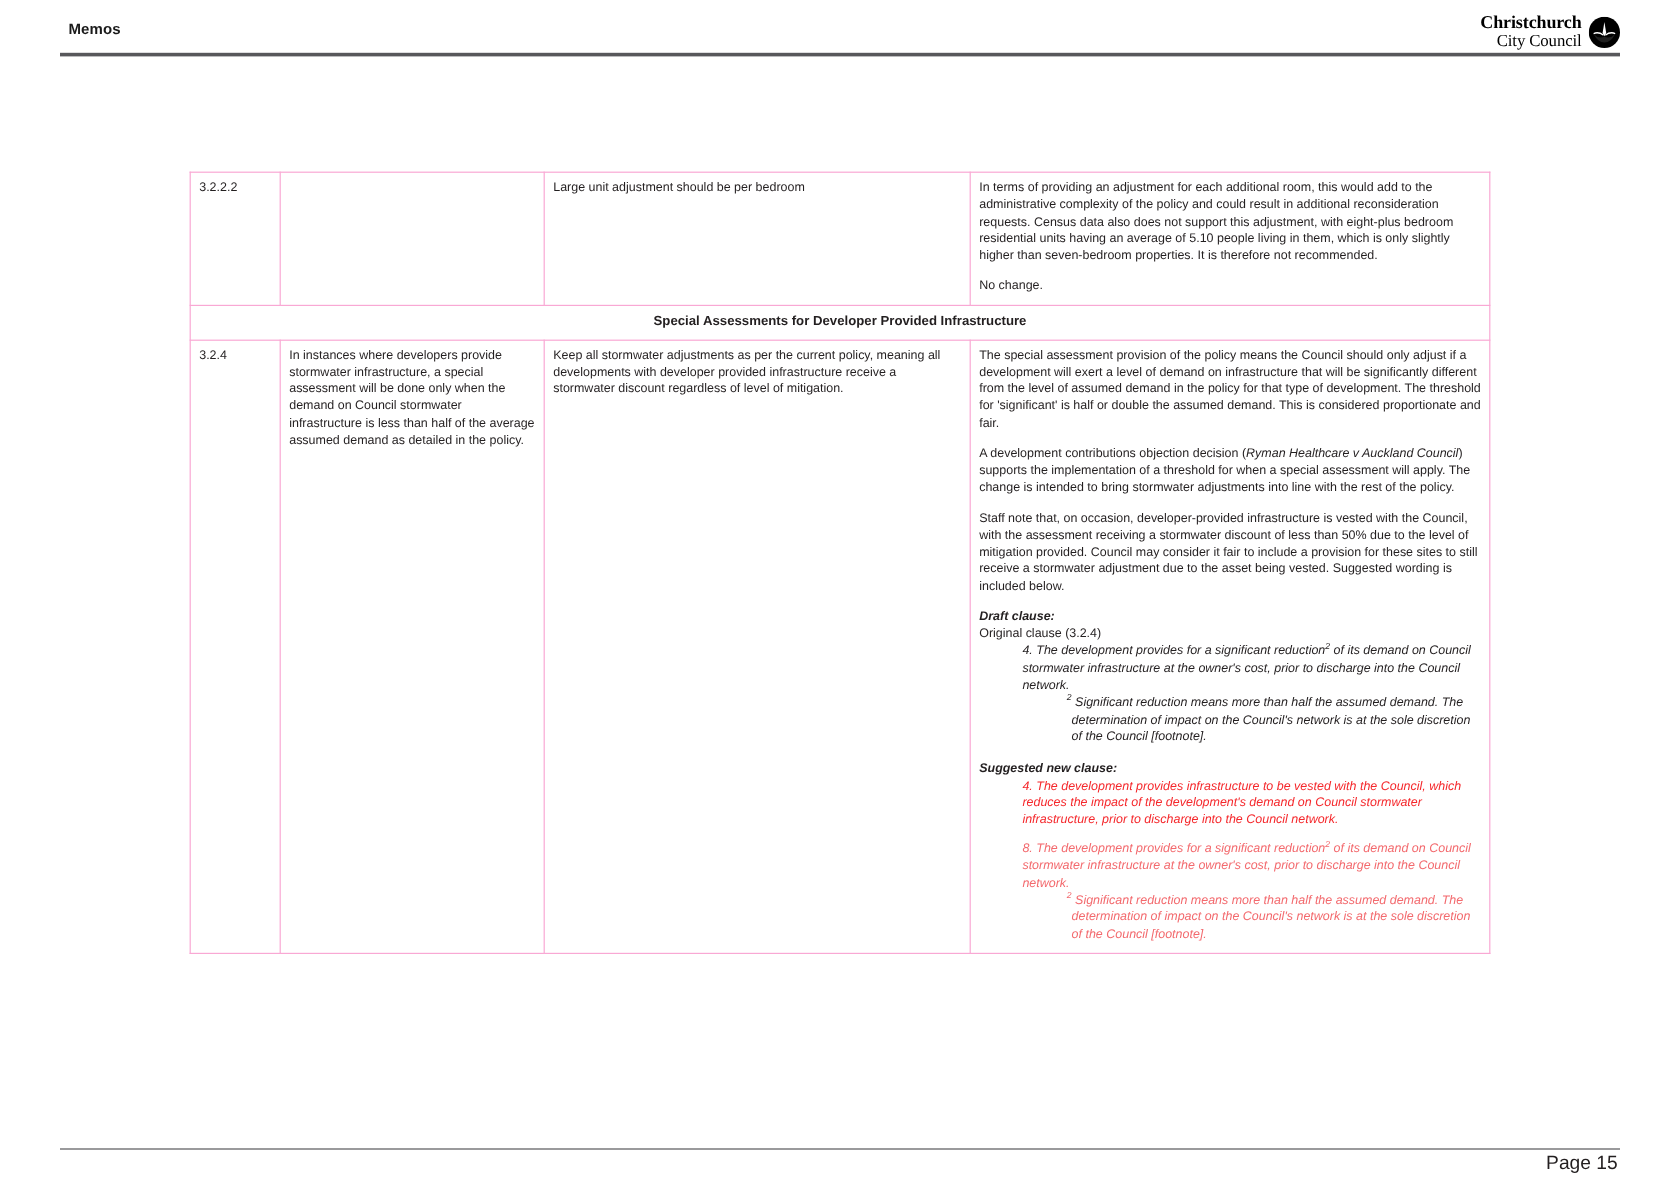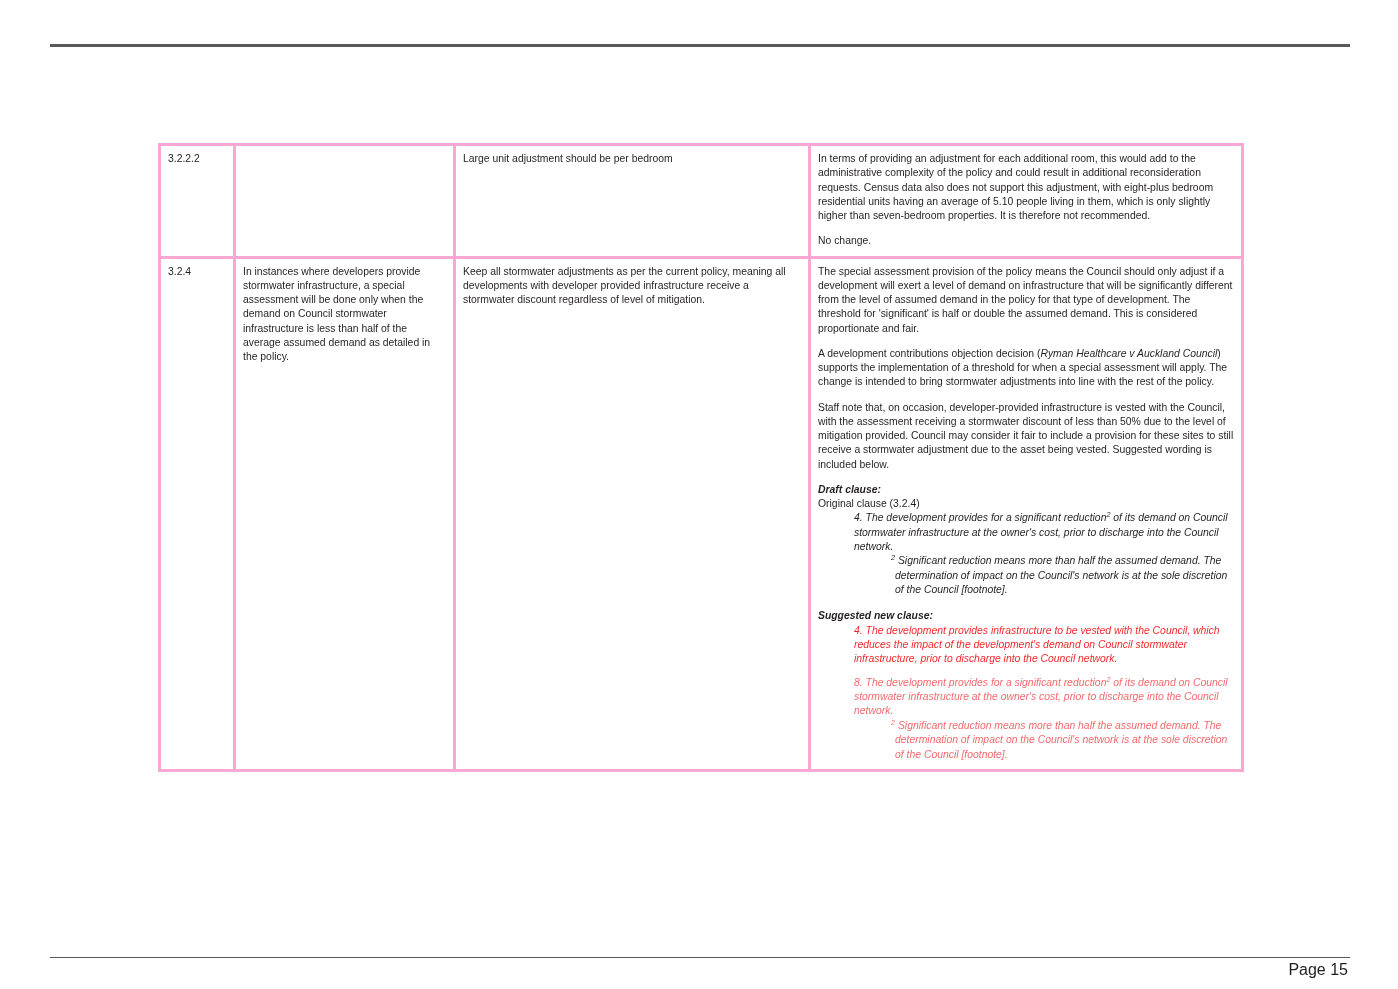--- a/index.html
+++ b/index.html
@@ -98,21 +98,21 @@
   
   .doc-table {
     position: absolute;
     left: 158px;
     top: 143px;
     width: 1083px;
     border-collapse: collapse;
     table-layout: fixed;
   }
   .doc-table td {
-    border: 3px solid #f9a8d4;
+    border: 1px solid #f9a8d4;
     vertical-align: top;
     padding: 6px 7px 7px 7px;
     font-size: 10.4px;
     line-height: 1.37;
     color: #231f20;
   }
   .col-ref   { width: 75px; }
   .col-sub   { width: 220px; }
   .col-feed  { width: 355px; }
   .col-resp  { width: 433px; }
@@ -167,20 +167,39 @@
     line-height: 0;
   }
   .gap-sm { height: 9px; }
   .gap-md { height: 12px; }
 </style>
 </head>
 <body>
 
 <div class="page">
 
+  <div class="page-header">
+    <div class="header-title">Memos</div>
+
+    <div class="header-logo">
+      <div class="logo-text">
+        <div class="logo-line1">Christchurch</div>
+        <div class="logo-line2">City Council</div>
+      </div>
+      <span class="logo-mark">
+        <svg width="26" height="26" viewBox="0 0 26 26" aria-hidden="true">
+          <circle cx="13" cy="13" r="13" fill="#000000"></circle>
+          <path d="M13 4.4 L14.5 13.6 L13 16.2 L11.5 13.6 Z" fill="#ffffff"></path>
+          <path d="M4.2 14.6 Q8 18.6 13 16.6 Q18 18.6 21.8 14.6 Q18.6 21.4 13 21.4 Q7.4 21.4 4.2 14.6 Z" fill="#ffffff" opacity="0.12"></path>
+          <path d="M3.9 13.4 Q8.2 11.6 12.4 14.8 L12.0 15.8 Q8.0 13.0 4.1 14.6 Z" fill="#ffffff"></path>
+          <path d="M22.1 13.4 Q17.8 11.6 13.6 14.8 L14.0 15.8 Q18.0 13.0 21.9 14.6 Z" fill="#ffffff"></path>
+        </svg>
+      </span>
+    </div>
+  </div>
   <div class="header-rule"></div>
 
   <table class="doc-table">
     <colgroup>
       <col class="col-ref">
       <col class="col-sub">
       <col class="col-feed">
       <col class="col-resp">
     </colgroup>
     <tbody>
@@ -194,20 +213,23 @@
         </td>
         <td>
           <p class="tight">Large unit adjustment should be per bedroom</p>
         </td>
         <td>
           <p class="tp">In terms of providing an adjustment for each additional room, this would add to the administrative complexity of the policy and could result in additional reconsideration requests. Census data also does not support this adjustment, with eight-plus bedroom residential units having an average of 5.10 people living in them, which is only slightly higher than seven-bedroom properties. It is therefore not recommended.</p>
           <p class="tight bold">No change.</p>
         </td>
       </tr>
 
+      <tr class="section-row">
+        <td colspan="4">Special Assessments for Developer Provided Infrastructure</td>
+      </tr>
 
       <tr>
         <td>
           <p class="tight">3.2.4</p>
         </td>
         <td>
           <p class="tight">In instances where developers provide stormwater infrastructure, a special assessment will be done only when the demand on Council stormwater infrastructure is less than half of the average assumed demand as detailed in the policy.</p>
         </td>
         <td>
           <p class="tight">Keep all stormwater adjustments as per the current policy, meaning all developments with developer provided infrastructure receive a stormwater discount regardless of level of mitigation.</p>

